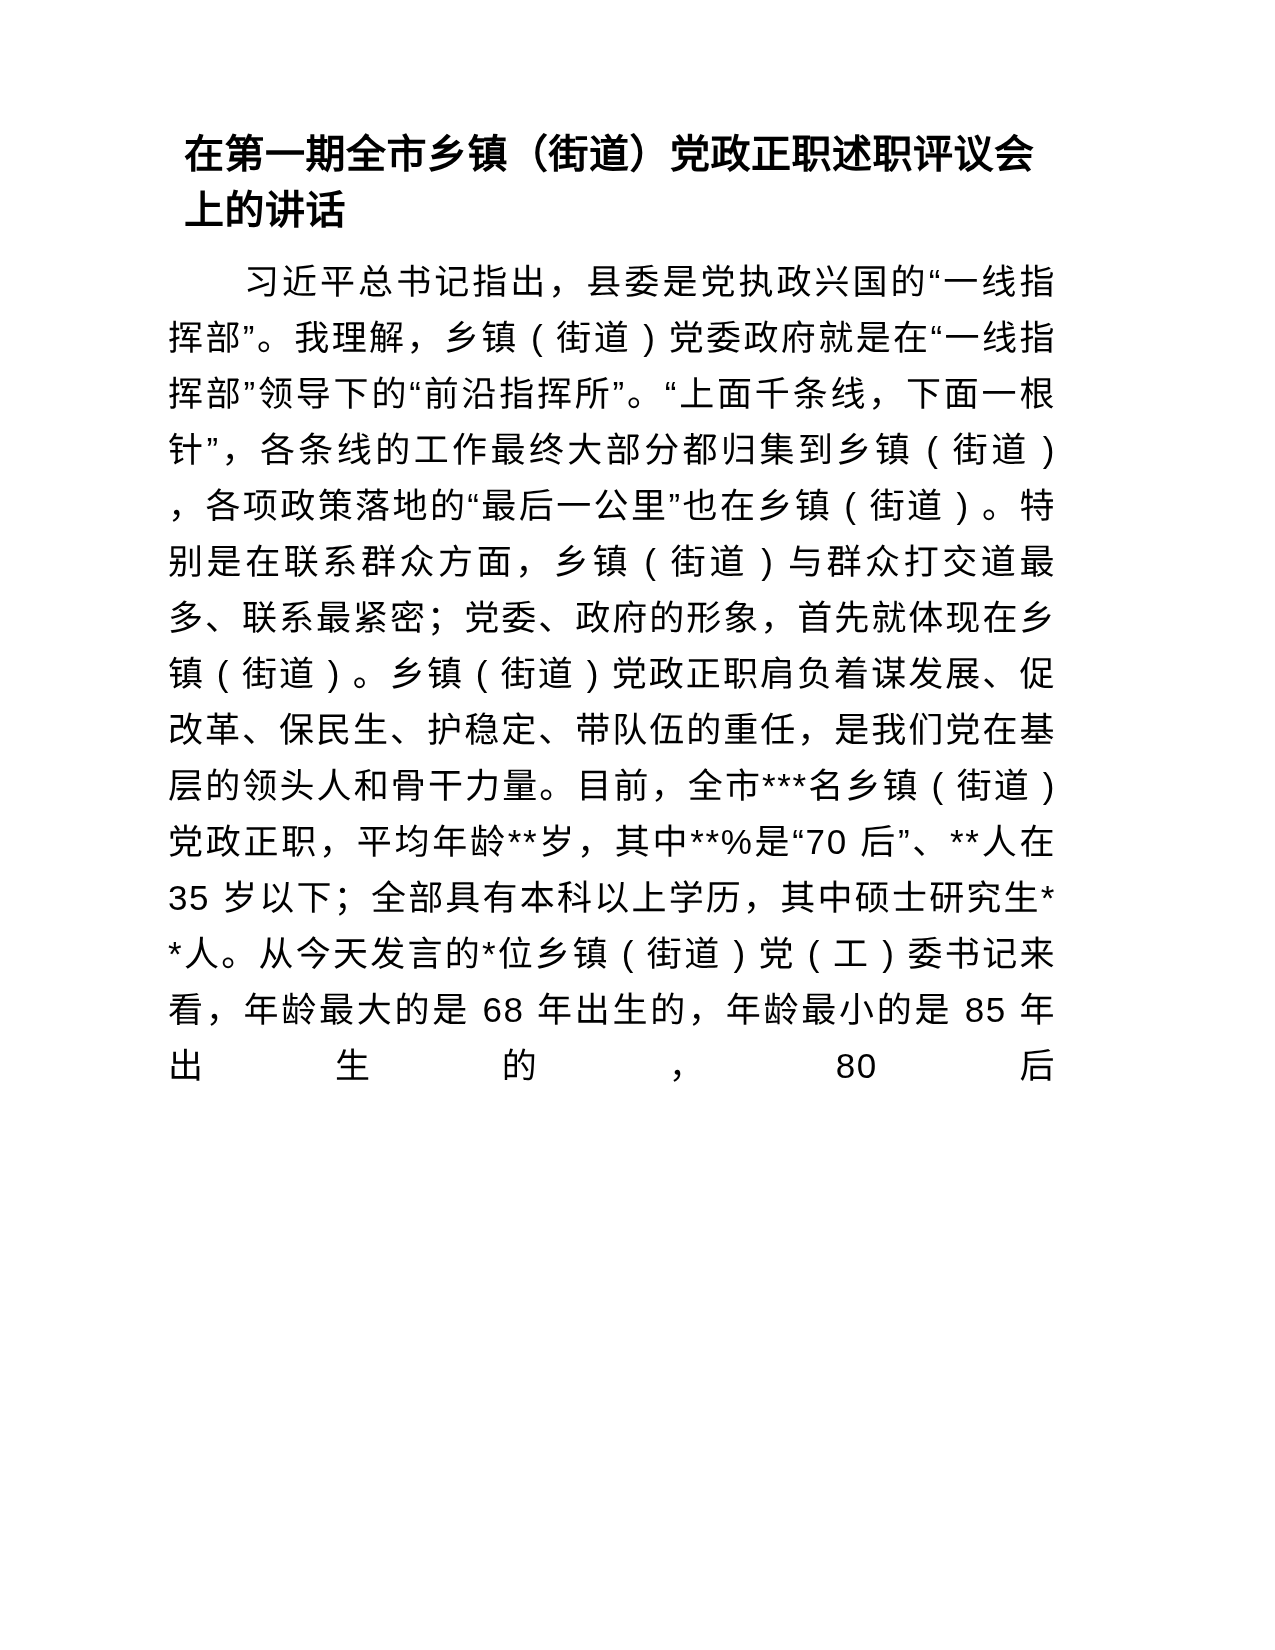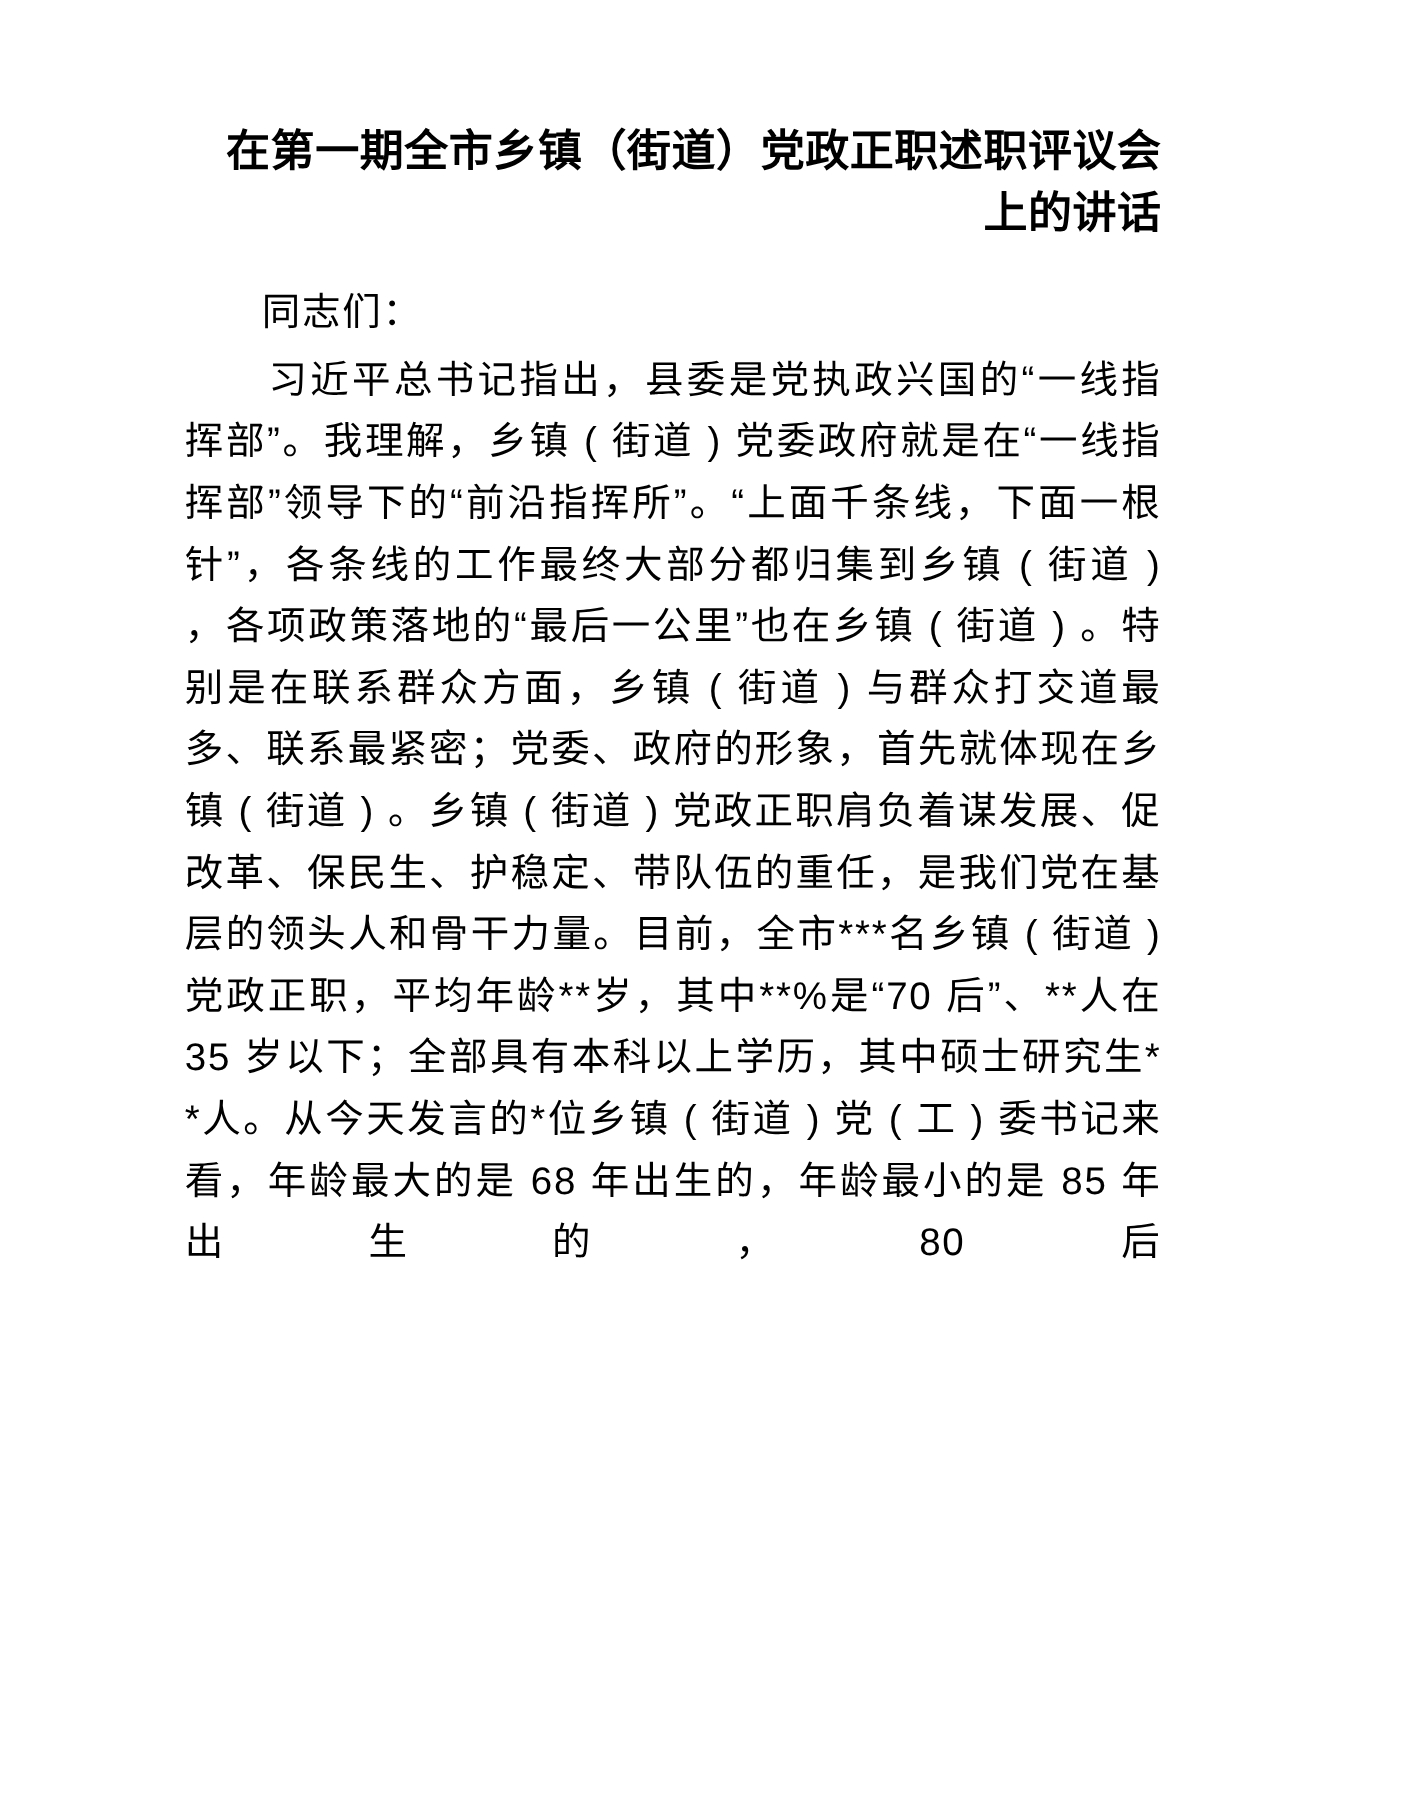--- a/index.html
+++ b/index.html
@@ -24,22 +24,22 @@
     top: 0;
     width: 888px;
   }
 
   .doc-title {
     font-family: "Liberation Sans", "DejaVu Sans", sans-serif;
     font-weight: bold;
     font-size: 40px;
     line-height: 56px;
     color: #000000;
-    text-align: right;
-    margin: 0;
+    text-align: left;
+    margin: 16px;
     padding-top: 110px;
     letter-spacing: 0.5px;
   }
 
   .para {
     font-family: "Liberation Sans", "DejaVu Sans", sans-serif;
     font-weight: normal;
     font-size: 35px;
     line-height: 56px;
     color: #000000;
@@ -69,19 +69,18 @@
   }
 </style>
 </head>
 <body>
 
 <div class="page">
   <div class="doc-body">
 
     <h1 class="doc-title">在第一期全市乡镇（街道）党政正职述职评议会上的讲话</h1>
 
-    <p class="para para-salutation">同志们：</p>
 
 
     <p class="para para-last">习近平总书记指出，县委是党执政兴国的“一线指挥部”。我理解，乡镇 ( 街道 ) 党委政府就是在“一线指挥部”领导下的“前沿指挥所”。“上面千条线，下面一根针”，各条线的工作最终大部分都归集到乡镇 ( 街道 ) ，各项政策落地的“最后一公里”也在乡镇 ( 街道 ) 。特别是在联系群众方面，乡镇 ( 街道 ) 与群众打交道最多、联系最紧密；党委、政府的形象，首先就体现在乡镇 ( 街道 ) 。乡镇 ( 街道 ) 党政正职肩负着谋发展、促改革、保民生、护稳定、带队伍的重任，是我们党在基层的领头人和骨干力量。目前，全市***名乡镇 ( 街道 ) 党政正职，平均年龄**岁，其中**%是“70 后”、**人在 35 岁以下；全部具有本科以上学历，其中硕士研究生**人。从今天发言的*位乡镇 ( 街道 ) 党 ( 工 ) 委书记来看，年龄最大的是 68 年出生的，年龄最小的是 85 年出生的，80 后</p>
 
   </div>
 </div>
 
 </body></html>

